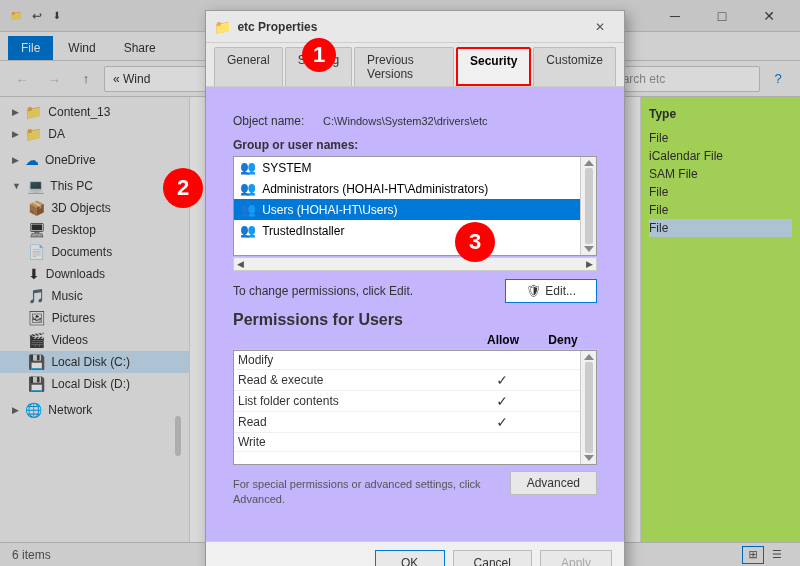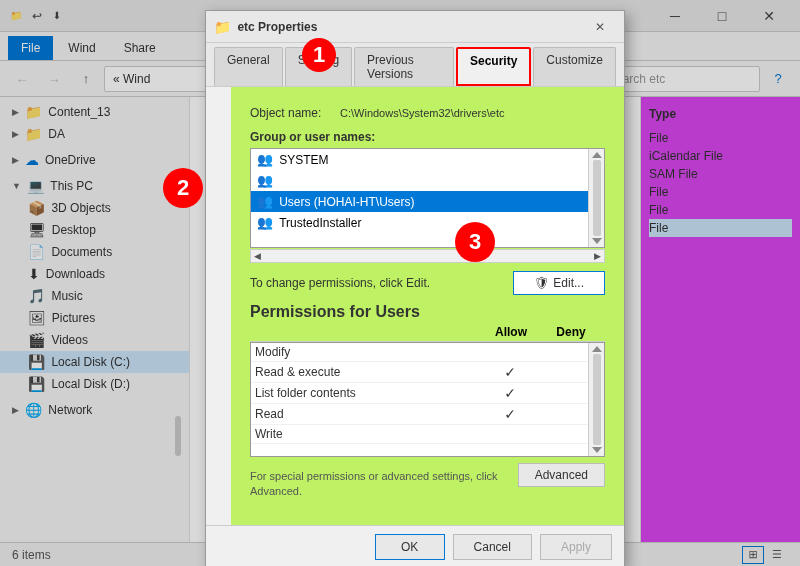--- a/index.html
+++ b/index.html
@@ -145,21 +145,21 @@
     .view-icons { display: flex; gap: 2px; }
     .view-icon-btn {
       width: 22px; height: 18px;
       display: flex; align-items: center; justify-content: center;
       font-size: 11px; cursor: pointer;
     }
 
     
     .right-panel {
       width: 160px;
-      background: #d946ef;
+      background: #bef264;
       border-left: 1px solid #ddd;
       padding: 8px;
       font-size: 12px;
     }
     .right-panel-item { padding: 2px 0; color: #333; }
 
     
     .dialog-overlay {
       position: absolute;
       top: 0; left: 0;
@@ -219,23 +219,22 @@
       font-weight: 500;
     }
     .dialog-tab.security-tab {
       border: 2px solid red;
       color: #000;
       font-weight: 600;
     }
 
     
     .dialog-body {
-      padding: 19px;
-      background: #bef264;
-      margin-left: 25px;
+      padding: 27px;
+      background: #c4b5fd;
     }
 
     .object-name-row {
       display: flex; align-items: center;
       margin-bottom: 10px; font-size: 12px;
     }
     .object-name-label { width: 90px; color: #333; font-weight: 500; }
     .object-name-value { color: #333; font-size: 11px; }
 
     .group-section-label {
@@ -512,20 +511,21 @@
       <div class="group-section-label">Group or user names:</div>
 
       <div style="position:relative;">
         <div class="users-list-box">
           <div class="users-list-item">
             <span class="user-icon">👥</span>
             <span>SYSTEM</span>
           </div>
           <div class="users-list-item">
             <span class="user-icon">👥</span>
+            <span>Administrators (HOHAI-HT\Administrators)</span>
           </div>
           <div class="users-list-item selected">
             <span class="user-icon">👥</span>
             <span>Users (HOHAI-HT\Users)</span>
           </div>
           <div class="users-list-item">
             <span class="user-icon">👥</span>
             <span>TrustedInstaller</span>
           </div>
 

